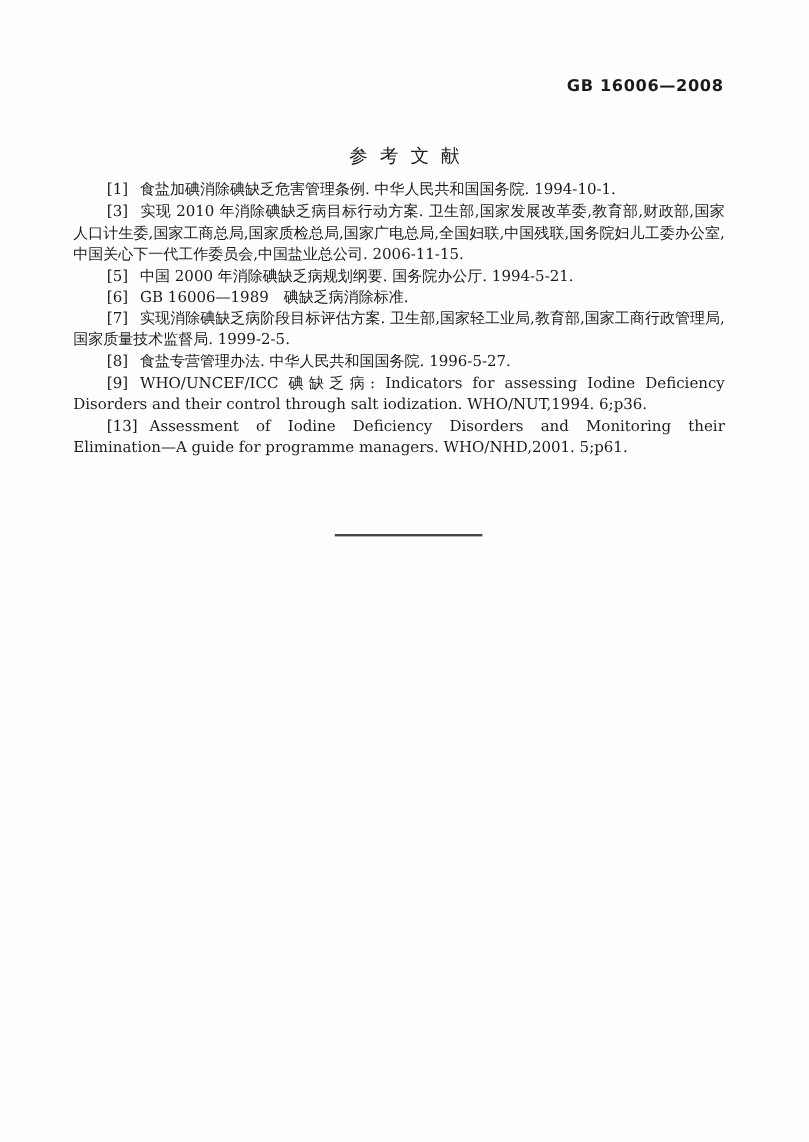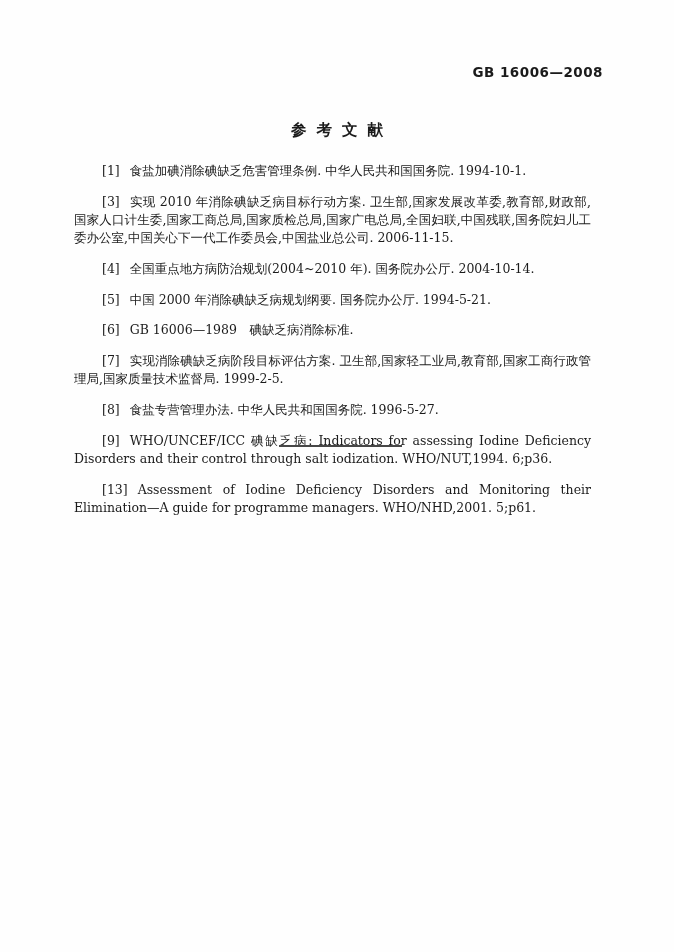--- a/index.html
+++ b/index.html
@@ -27,37 +27,37 @@
     white-space: nowrap;
   }
   .title {
     position: absolute;
     top: 120px;
     left: 0;
     width: 100%;
     margin: 0;
     text-align: center;
     font-family: "DejaVu Sans", "Liberation Sans", sans-serif;
-    font-weight: bold;
+    font-weight: normal;
     font-size: 15.5px;
     letter-spacing: 10px;
     padding-left: 10px; 
     box-sizing: border-box;
   }
   .refs {
     position: absolute;
     top: 149px;
     left: 61px;
     width: 543px;
     font-size: 12.5px;
     line-height: 17.9px;
     text-align: justify;
   }
   .ref {
-    margin: 13px;
+    margin: 0;
     padding: 0;
     text-indent: 28px;
   }
   .ref-text {
     padding-left: 10px;
   }
   .end-rule {
     position: absolute;
     top: 445px;
     left: 279px;
@@ -75,21 +75,20 @@
 
   <h1 class="title">参考文献</h1>
 
   <div class="refs">
 
     <p class="ref"><span class="ref-label">[1]</span><span class="ref-text">食盐加碘消除碘缺乏危害管理条例. 中华人民共和国国务院. 1994-10-1.</span></p>
 
 
     <p class="ref"><span class="ref-label">[3]</span><span class="ref-text">实现 2010 年消除碘缺乏病目标行动方案. 卫生部,国家发展改革委,教育部,财政部,国家人口计生委,国家工商总局,国家质检总局,国家广电总局,全国妇联,中国残联,国务院妇儿工委办公室,中国关心下一代工作委员会,中国盐业总公司. 2006-11-15.</span></p>
 
-    <p class="ref"><span class="ref-label">[4]</span><span class="ref-text">全国重点地方病防治规划(2004~2010 年). 国务院办公厅. 2004-10-14.</span></p>
 
     <p class="ref"><span class="ref-label">[5]</span><span class="ref-text">中国 2000 年消除碘缺乏病规划纲要. 国务院办公厅. 1994-5-21.</span></p>
 
     <p class="ref"><span class="ref-label">[6]</span><span class="ref-text">GB 16006—1989　碘缺乏病消除标准.</span></p>
 
     <p class="ref"><span class="ref-label">[7]</span><span class="ref-text">实现消除碘缺乏病阶段目标评估方案. 卫生部,国家轻工业局,教育部,国家工商行政管理局,国家质量技术监督局. 1999-2-5.</span></p>
 
     <p class="ref"><span class="ref-label">[8]</span><span class="ref-text">食盐专营管理办法. 中华人民共和国国务院. 1996-5-27.</span></p>
 
     <p class="ref"><span class="ref-label">[9]</span><span class="ref-text">WHO/UNCEF/ICC 碘缺乏病: Indicators for assessing Iodine Deficiency Disorders and their control through salt iodization. WHO/NUT,1994. 6;p36.</span></p>

